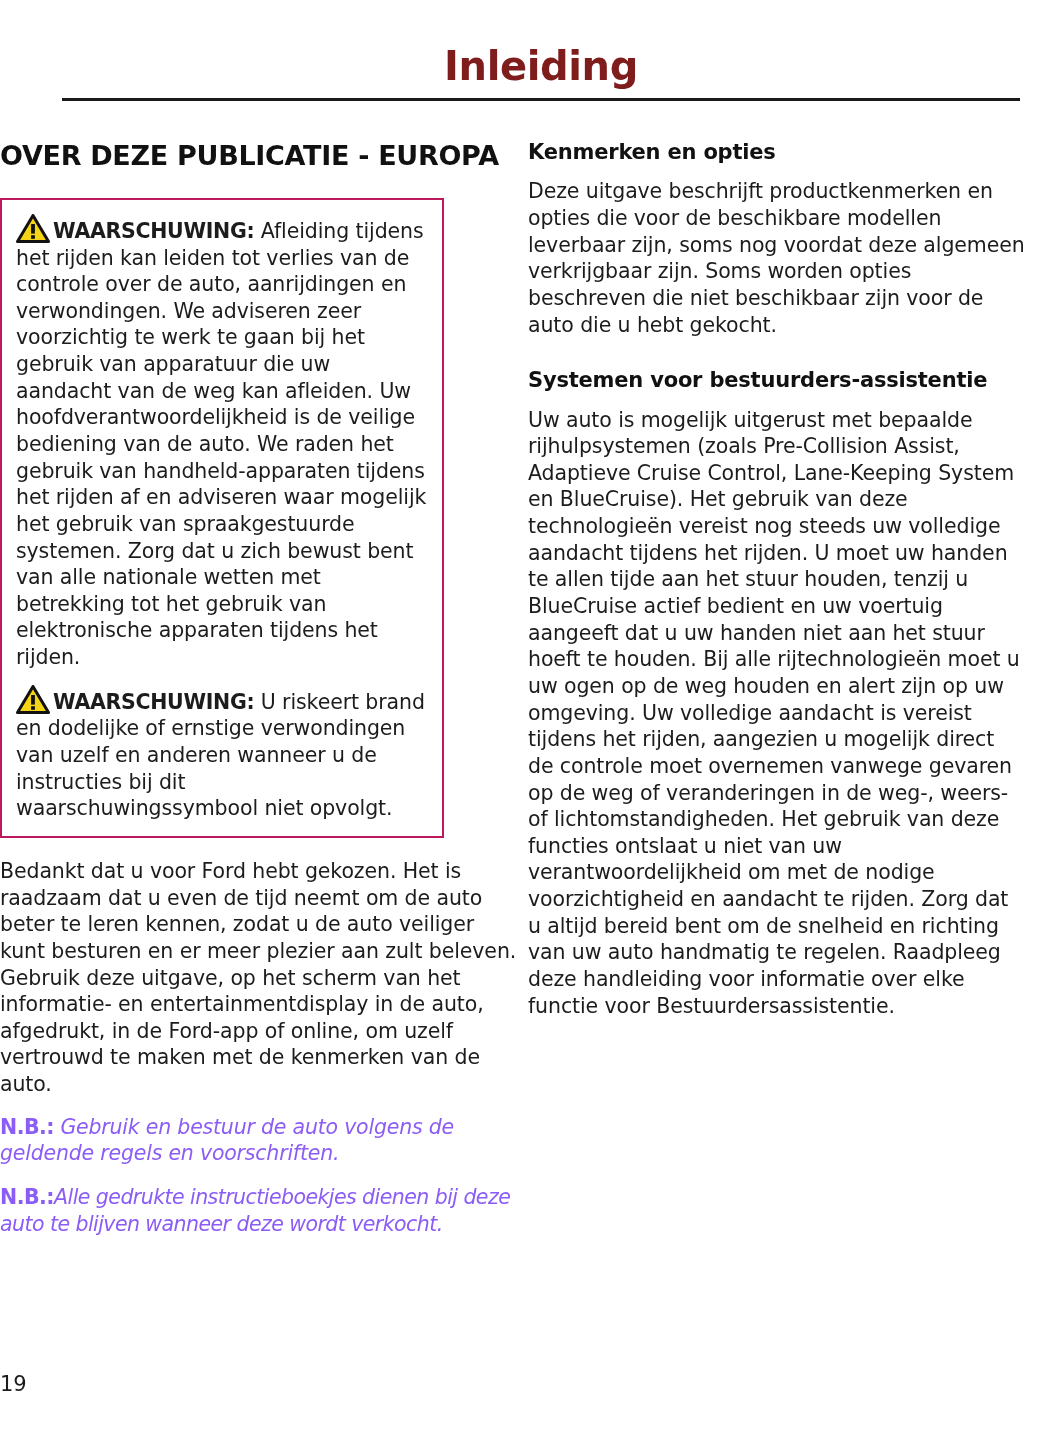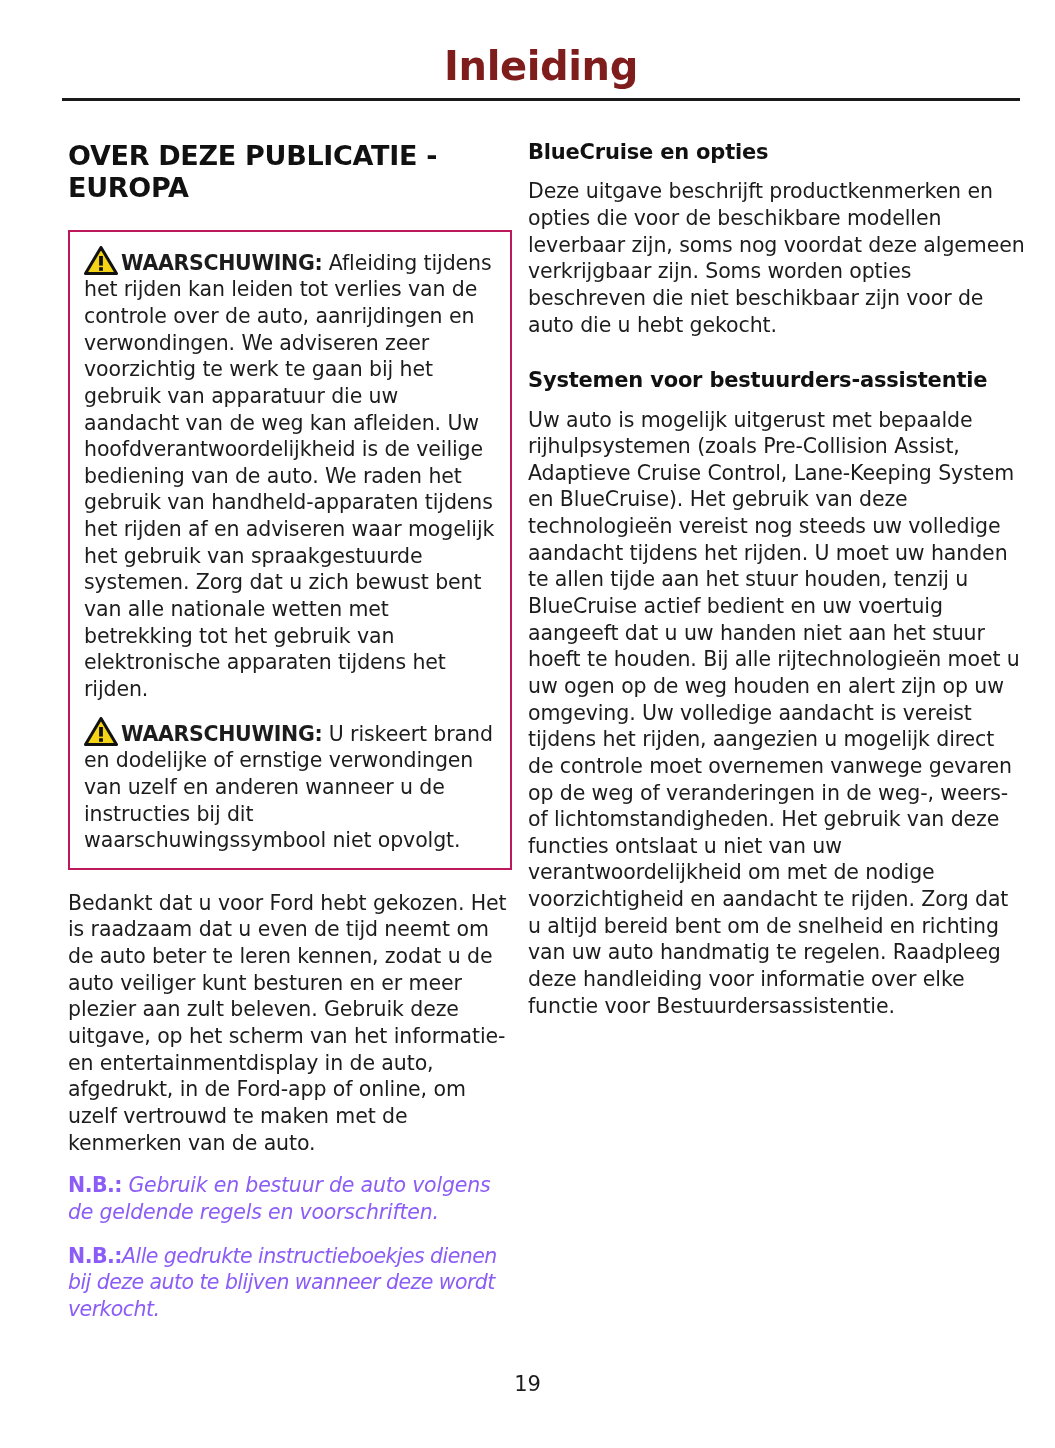--- a/index.html
+++ b/index.html
@@ -52,21 +52,20 @@
     top: 140px;
     width: 1055px;
     display: flex;
     gap: 0;
   }
   .col {
     box-sizing: border-box;
   }
   .col-left {
     width: 528px;
-    padding-left: 68px;
     padding-right: 10px;
   }
   .col-right {
     width: 527px;
     padding-left: 0px;
     padding-right: 30px;
   }
 
   
   h1.section-title {
@@ -146,21 +145,21 @@
     height: 29px;
     margin-right: 3px;
   }
 
   
   .page-number {
     position: absolute;
     left: 0;
     top: 1372px;
     width: 1055px;
-    text-align: center;
+    text-align: left;
     font-size: 21px;
     color: #1c1c1c;
   }
 </style>
 </head>
 <body>
 
 <div class="page">
 
   <div class="page-header">
@@ -207,21 +206,21 @@
       </p>
 
       <p class="note tight">
         <span class="nb-label">N.B.:</span><span>Alle gedrukte instructieboekjes dienen bij deze auto te blijven wanneer deze wordt verkocht.</span>
       </p>
 
     </div>
 
     <div class="col col-right">
 
-      <h2 class="sub-title">BlueCruise en opties</h2>
+      <h2 class="sub-title">Kenmerken en opties</h2>
       <p class="body">Deze uitgave beschrijft productkenmerken en opties die voor de beschikbare modellen leverbaar zijn, soms nog voordat deze algemeen verkrijgbaar zijn. Soms worden opties beschreven die niet beschikbaar zijn voor de auto die u hebt gekocht.</p>
 
       <h2 class="sub-title spaced-top">Systemen voor bestuurders-assistentie</h2>
       <p class="body">Uw auto is mogelijk uitgerust met bepaalde rijhulpsystemen (zoals Pre-Collision Assist, Adaptieve Cruise Control, Lane-Keeping System en BlueCruise). Het gebruik van deze technologieën vereist nog steeds uw volledige aandacht tijdens het rijden. U moet uw handen te allen tijde aan het stuur houden, tenzij u BlueCruise actief bedient en uw voertuig aangeeft dat u uw handen niet aan het stuur hoeft te houden. Bij alle rijtechnologieën moet u uw ogen op de weg houden en alert zijn op uw omgeving. Uw volledige aandacht is vereist tijdens het rijden, aangezien u mogelijk direct de controle moet overnemen vanwege gevaren op de weg of veranderingen in de weg-, weers- of lichtomstandigheden. Het gebruik van deze functies ontslaat u niet van uw verantwoordelijkheid om met de nodige voorzichtigheid en aandacht te rijden. Zorg dat u altijd bereid bent om de snelheid en richting van uw auto handmatig te regelen. Raadpleeg deze handleiding voor informatie over elke functie voor Bestuurdersassistentie.</p>
 
     </div>
 
   </div>
 
   <div class="page-number">19</div>

